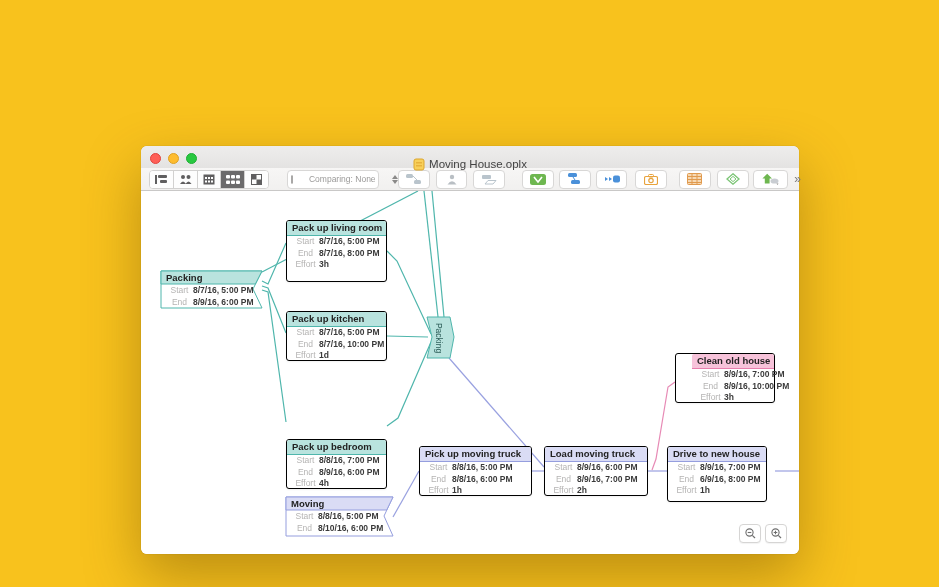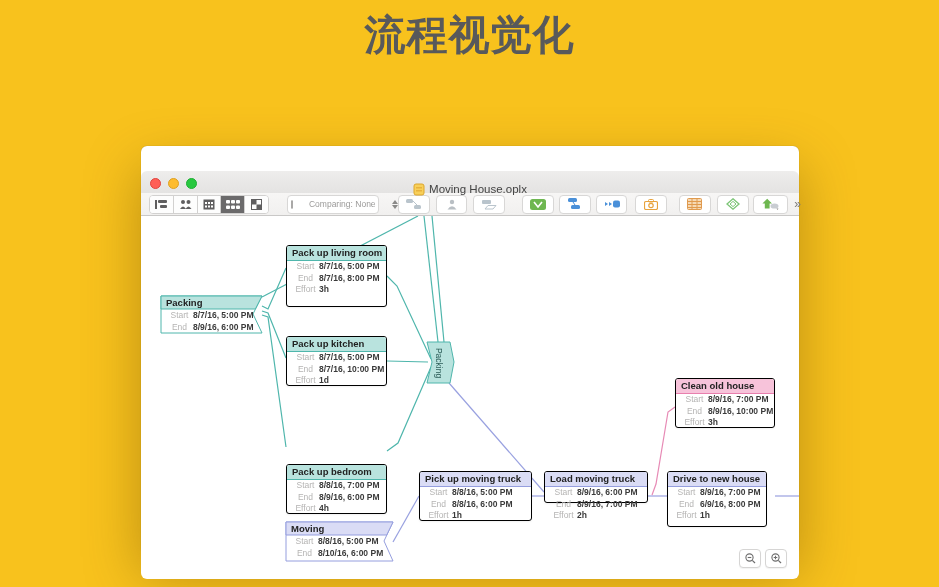--- a/index.html
+++ b/index.html
@@ -21,21 +21,21 @@
   }
   .titlebar{
     height:22px;background:linear-gradient(#eeedec,#e4e3e2);
     border-radius:6px 6px 0 0;position:relative;
   }
   .traffic{position:absolute;left:9px;top:7px;display:flex;gap:7px;}
   .traffic span{width:9px;height:9px;border-radius:50%;display:block;}
   .tl-close{background:#ff5f57;border:.5px solid #e0443e;}
   .tl-min{background:#febc2e;border:.5px solid #dea123;}
   .tl-zoom{background:#28c840;border:.5px solid #1eaf34;}
-  .title-wrap{display:flex;justify-content:center;align-items:center;height:36px;gap:4px;margin-top:25px;}
+  .title-wrap{display:flex;justify-content:center;align-items:center;height:36px;gap:4px;}
   .title-text{font-size:11.5px;color:#434343;}
   
   .toolbar{
     height:22px;background:linear-gradient(#f7f6f5,#f1f0ef);
     border-bottom:1px solid #c9c8c7;display:flex;align-items:center;padding:0;
   }
   .tb-btn{
     height:19px;background:#fff;border:1px solid #d8d7d6;border-radius:4px;
     display:flex;align-items:center;justify-content:center;box-sizing:border-box;
   }
@@ -57,21 +57,21 @@
   
   .canvas{
     position:relative;height:363px;background:#fff;border-radius:0 0 6px 6px;overflow:hidden;
   }
   .edges{position:absolute;left:0;top:0;}
   
   .node{position:absolute;box-sizing:border-box;font-family:"Liberation Sans","DejaVu Sans",sans-serif;}
   .node.task{background:#fff;border:1px solid;border-radius:3px;box-shadow:0 1px 2px rgba(0,0,0,.06);}
   .c-teal{border-color:#4fb6ac;}
   .c-lavender{border-color:#959ede;}
-  .c-pink{border-color:#e87fae;}
+  .c-pink{border-color:#e87fae;padding-left:16px;}
   .nhead{height:13px;padding:1px 5px 0;font-size:9.5px;font-weight:bold;color:#222;
          border-bottom:1px solid;border-radius:2px 2px 0 0;white-space:nowrap;overflow:hidden;}
   .c-teal .nhead{background:#b9e3de;border-color:#4fb6ac;}
   .c-lavender .nhead{background:#dadcf5;border-color:#959ede;}
   .c-pink .nhead{background:#f7c3da;border-color:#e87fae;}
   .nrow{display:flex;font-size:8.5px;line-height:11.6px;padding:0 5px;white-space:nowrap;}
   .nrow:first-of-type{margin-top:1px;}
   .nlabel{width:27px;color:#b5b4b3;flex:none;text-align:center;}
   .nval{color:#3a3a3a;font-weight:bold;}
   .shape{position:absolute;left:-1px;top:-1px;}
@@ -83,21 +83,20 @@
   }
   
   .zoomctl{position:absolute;right:12px;bottom:11px;display:flex;gap:4px;}
   .zbtn{width:20px;height:17px;background:#fff;border:1px solid #d6d5d4;border-radius:4px;
         display:flex;align-items:center;justify-content:center;box-shadow:0 1px 1px rgba(0,0,0,.05);}
 </style>
 </head>
 <body>
 
 <div class="hero">
-  <div>流程视觉化</div>
 </div>
 
 <div class="window">
 
   <div class="titlebar">
     <div class="traffic">
       <span class="tl-close"></span>
       <span class="tl-min"></span>
       <span class="tl-zoom"></span>
     </div>
@@ -346,21 +345,21 @@
           </div>
           <div class="nrow">
             <span class="nlabel">End</span>
             <span class="nval">8/8/16, 6:00 PM</span>
           </div>
           <div class="nrow">
             <span class="nlabel">Effort</span>
             <span class="nval">1h</span>
           </div>
         </div>
-        <div class="node task c-lavender" style="left: 403px; top: 255px; width: 104px; height: 32px;">
+        <div class="node task c-lavender" style="left: 403px; top: 255px; width: 104px; height: 50px;">
           <div class="nhead">Load moving truck</div>
           <div class="nrow">
             <span class="nlabel">Start</span>
             <span class="nval">8/9/16, 6:00 PM</span>
           </div>
           <div class="nrow">
             <span class="nlabel">End</span>
             <span class="nval">8/9/16, 7:00 PM</span>
           </div>
           <div class="nrow">

